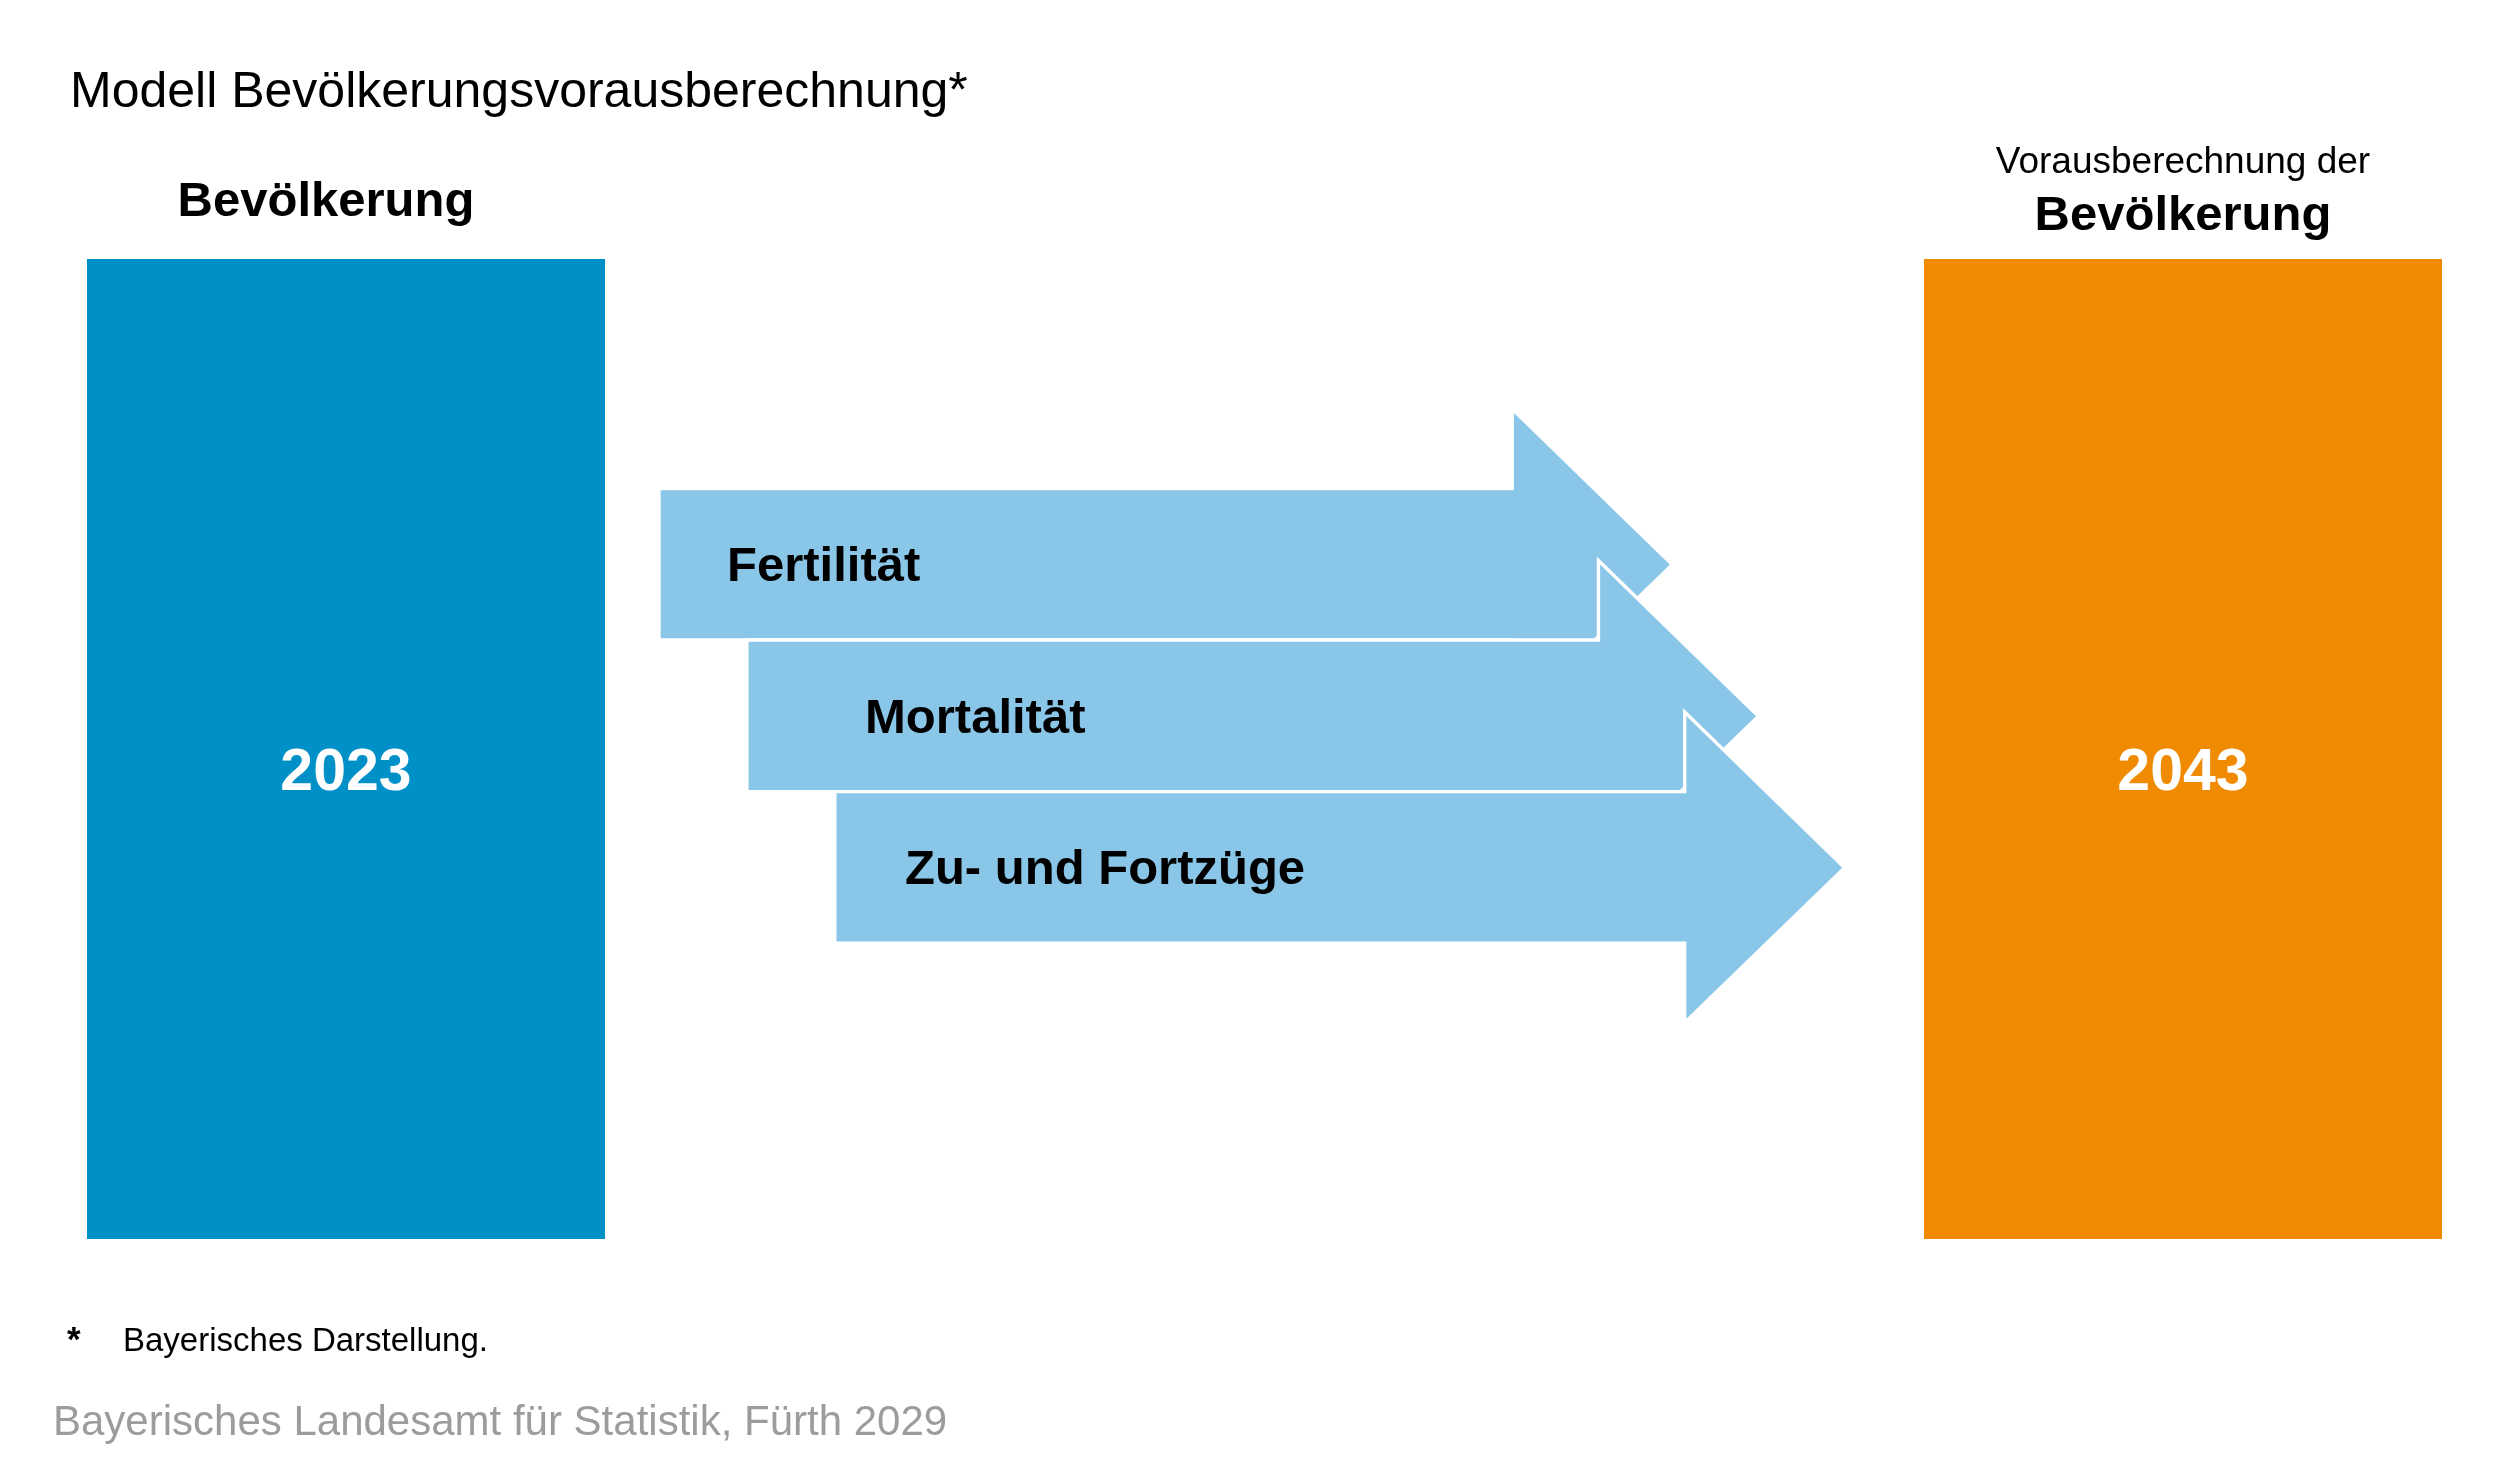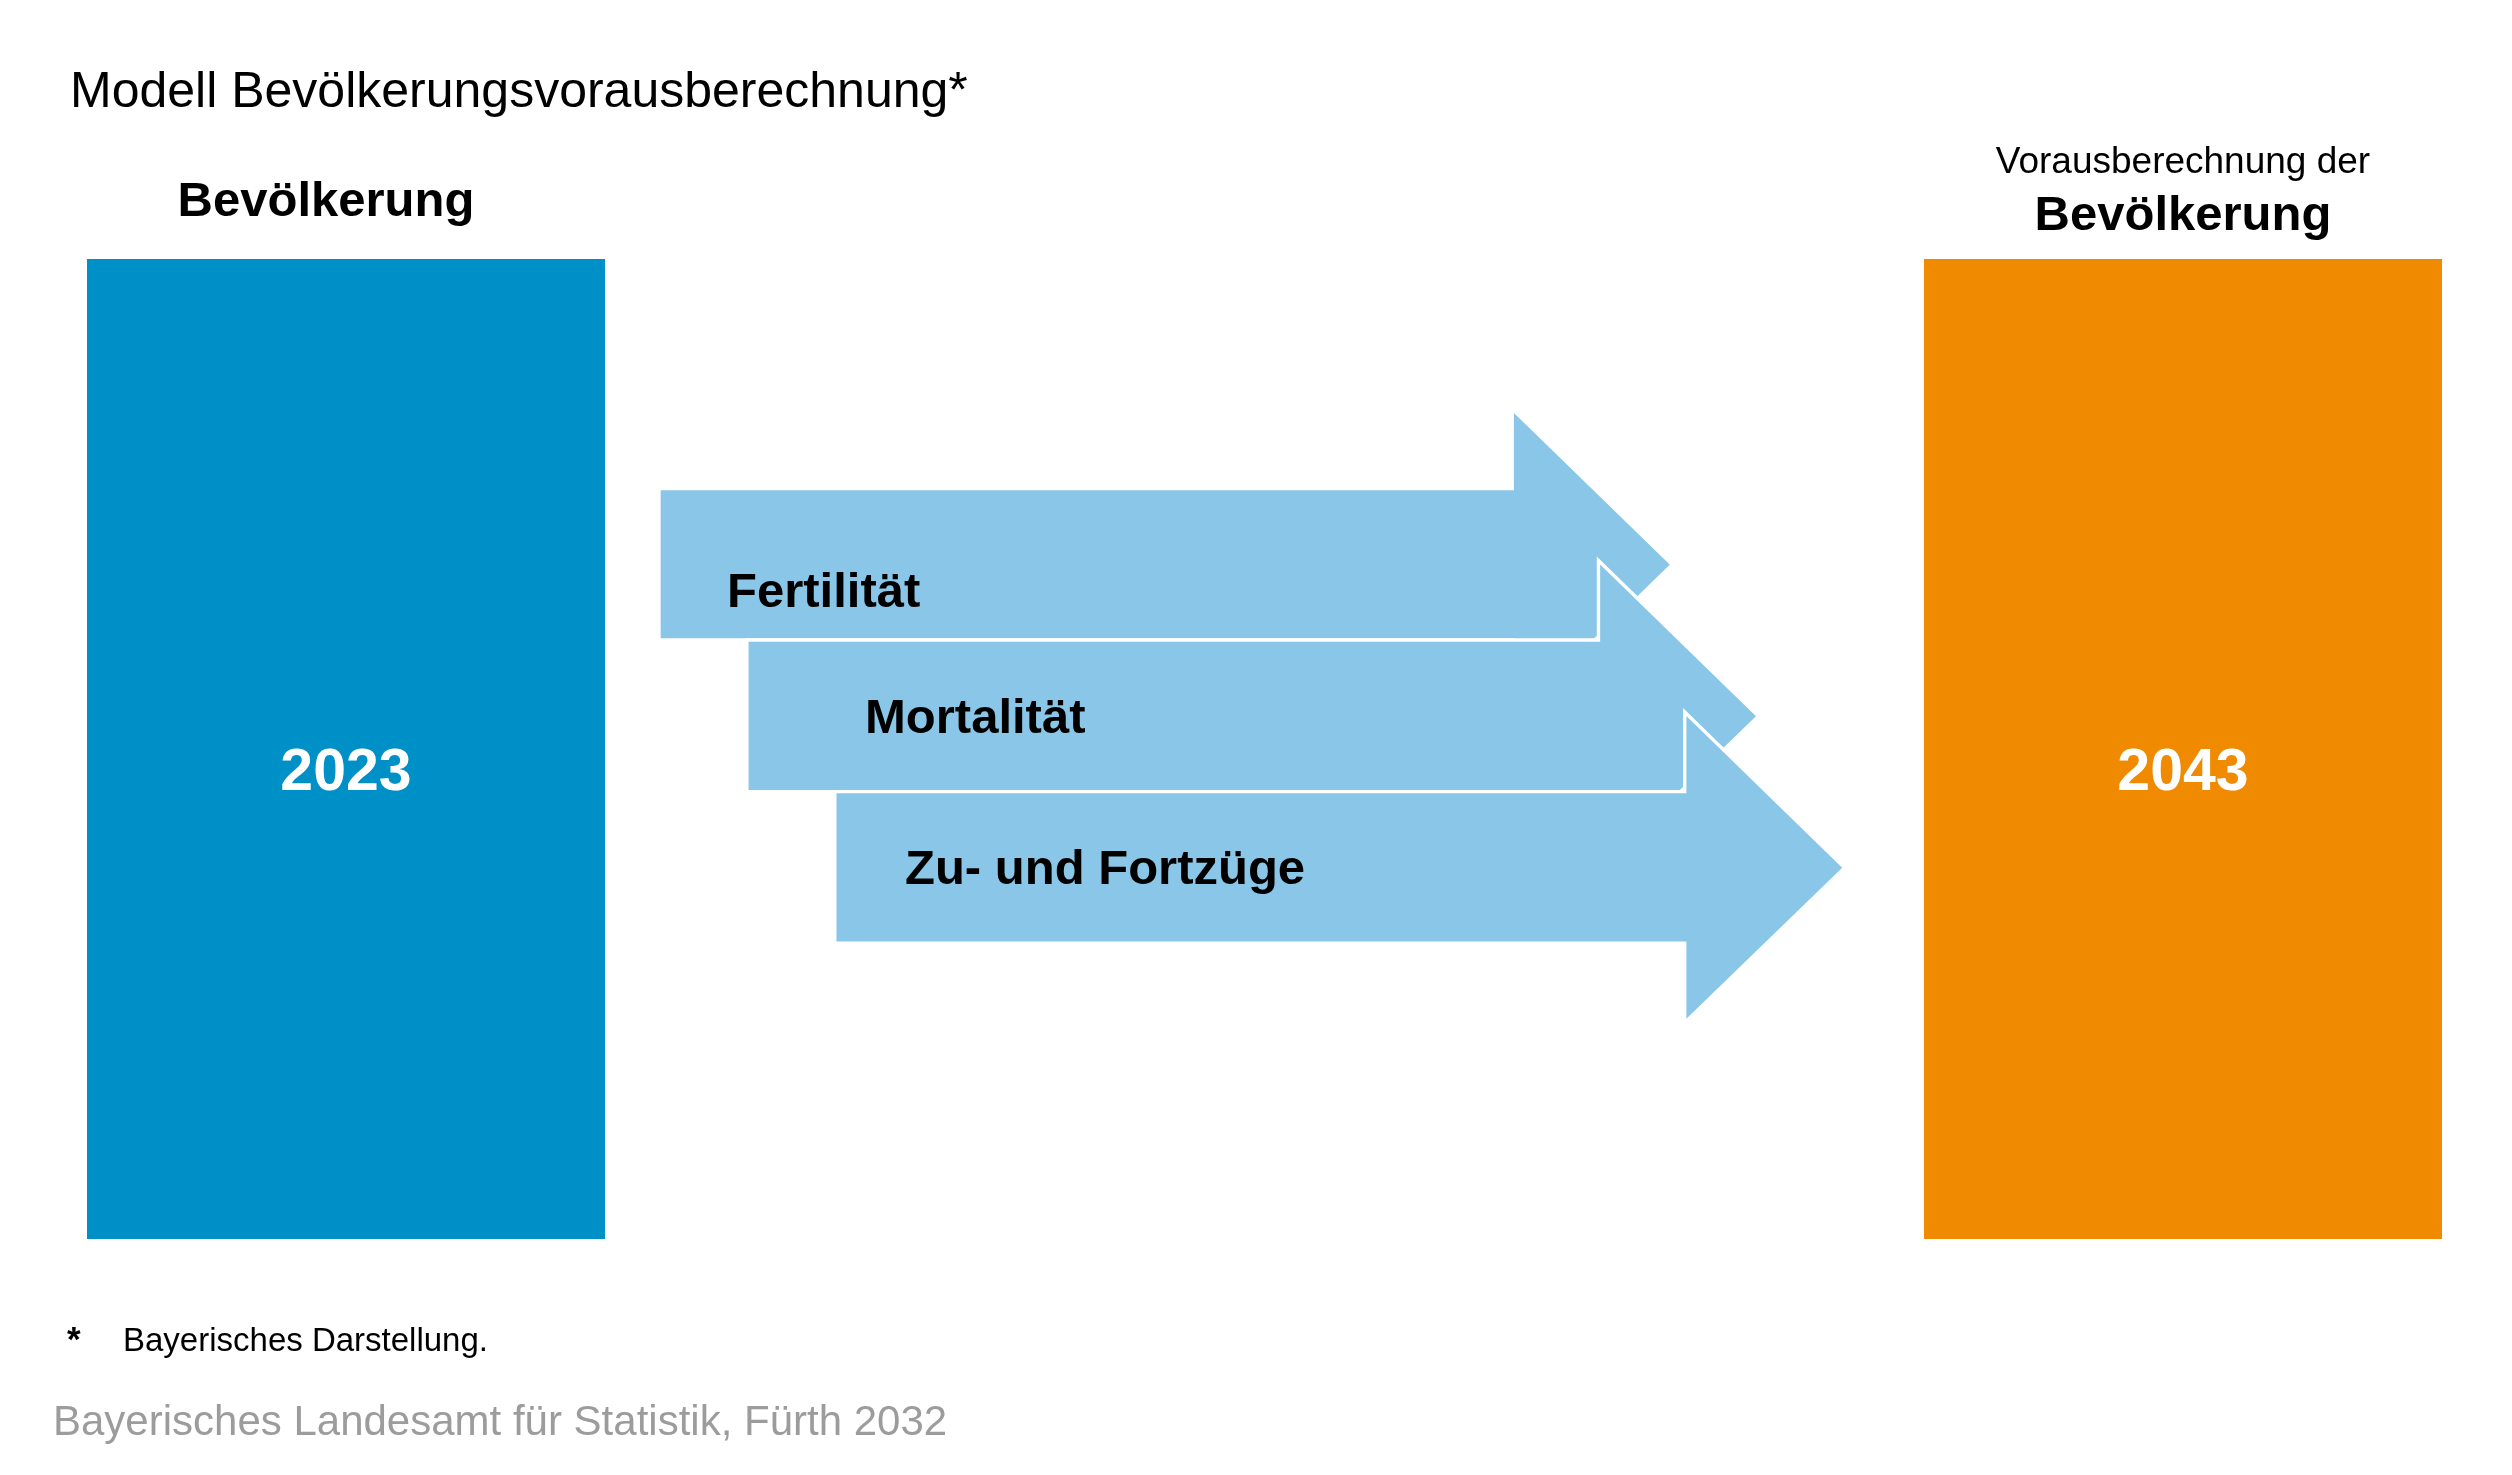--- a/index.html
+++ b/index.html
@@ -59,21 +59,21 @@
     stroke:var(--arrow-outline);
     stroke-width:4;
     stroke-linejoin:miter;
   }
   .arrow-label-row{
     display:flex;align-items:center;
     height:152px;
     font-size:49px;font-weight:bold;line-height:1;
     white-space:nowrap;
   }
-  .al-1{left:659px;top:514px;width:853px;padding-left:68px;}
+  .al-1{left:659px;top:488px;width:853px;padding-left:68px;}
   .al-2{left:791px;top:640px;width:852px;padding-left:74px;}
   .al-3{left:835px;top:791px;width:850px;padding-left:70px;}
   .footnote{
     left:67px;top:1320px;
     font-size:33px;line-height:1.1;white-space:nowrap;
   }
   .footnote .marker{
     display:inline-block;width:56px;
     font-size:35px;font-weight:bold;
   }
@@ -114,14 +114,14 @@
   <span>Mortalität</span>
 </div>
 <div class="abs arrow-label-row al-3">
   <span>Zu- und Fortzüge</span>
 </div>
 
 <div class="abs footnote">
   <span class="marker">*</span><span>Bayerisches Darstellung.</span>
 </div>
 
-<div class="abs source">Bayerisches Landesamt für Statistik, Fürth 2032</div>
+<div class="abs source">Bayerisches Landesamt für Statistik, Fürth 2029</div>
 
 
 </body></html>

